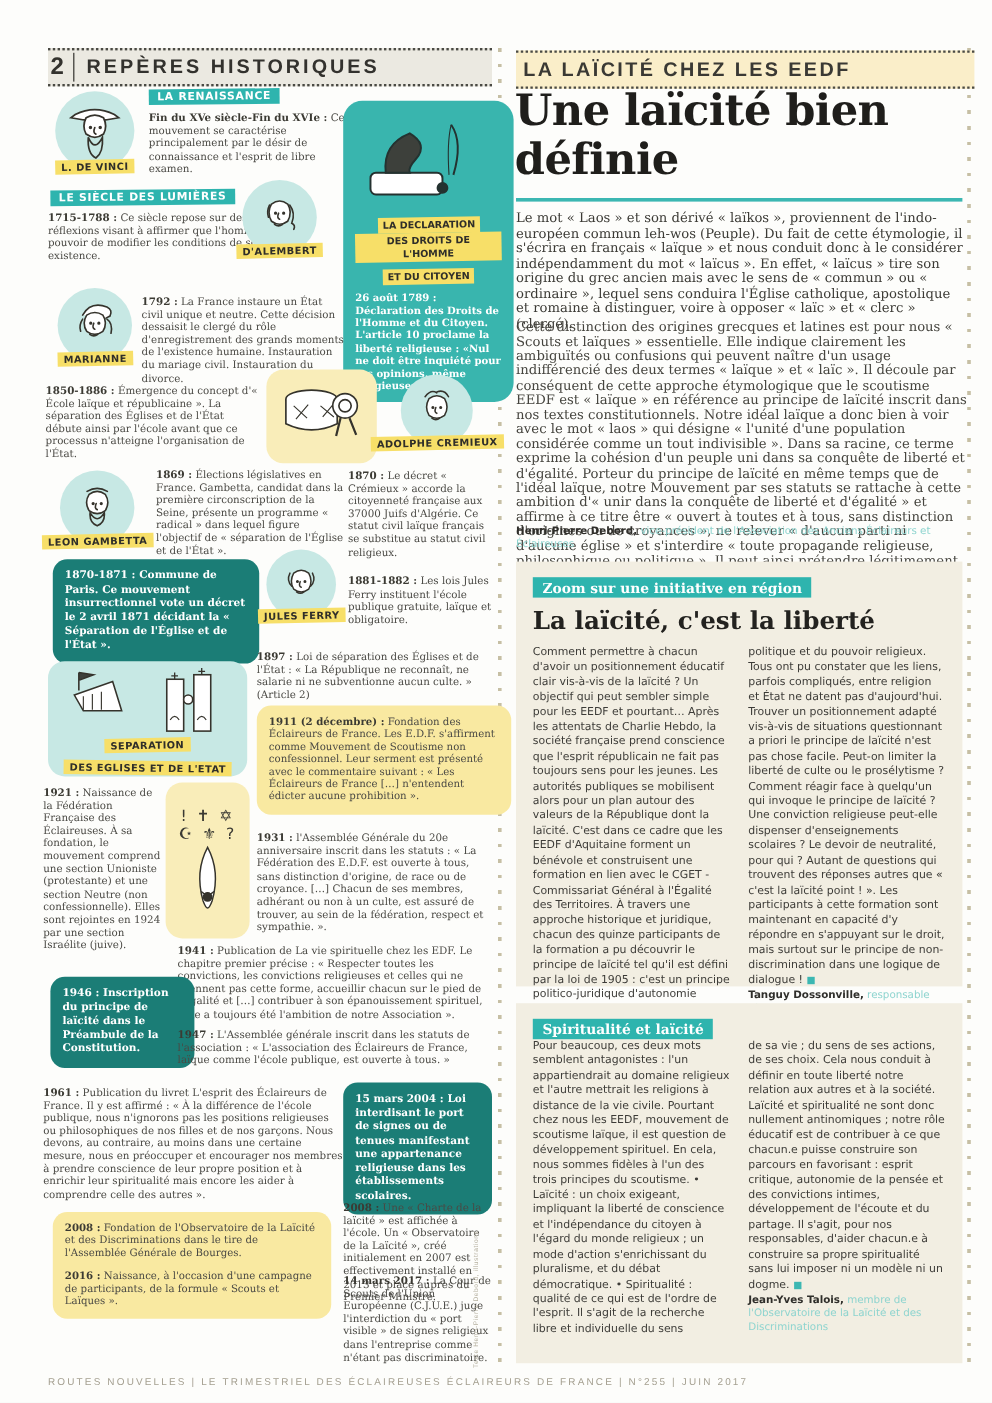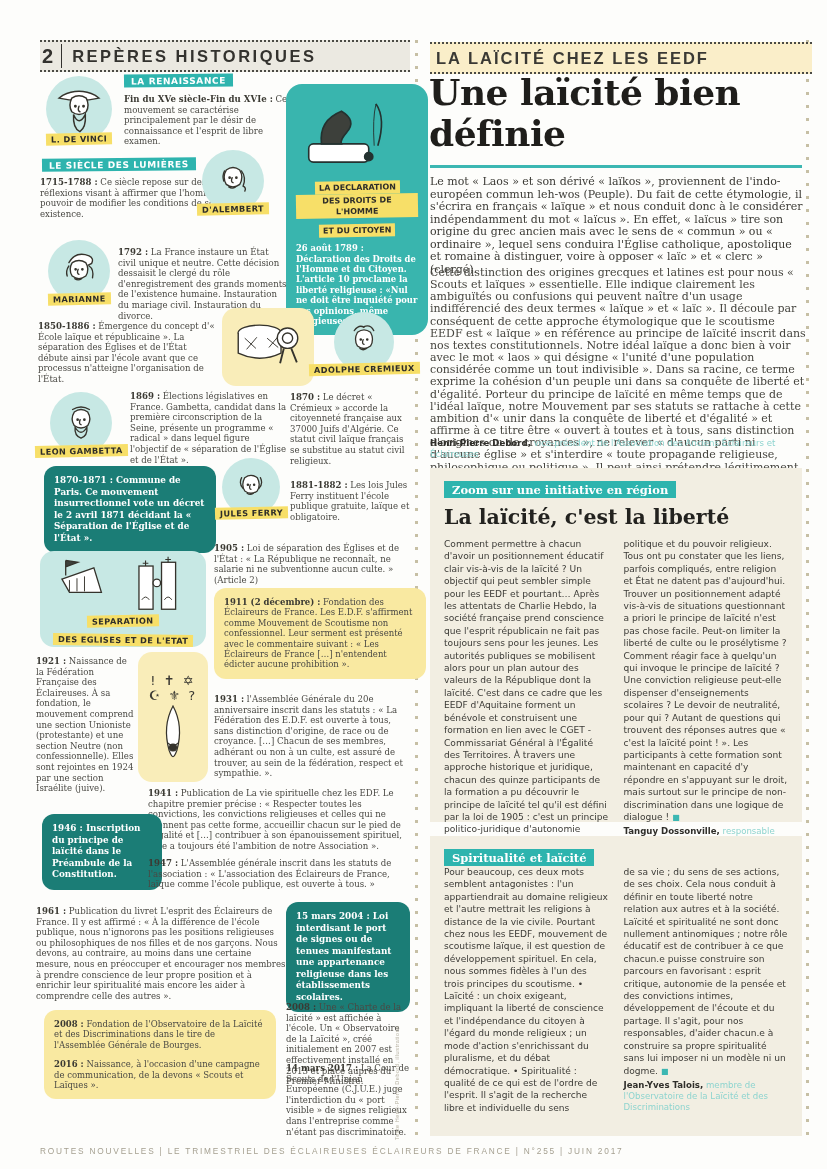--- a/index.html
+++ b/index.html
@@ -220,21 +220,21 @@
       </g>
         </svg>
     </div>
     <span class="tag hand ptag">JULES FERRY</span>
   </div>
   <div class="abs para" style="left:290px;top:480px;width:120px;">
     <b>1881-1882 :</b> <span>Les lois Jules Ferry instituent l'école publique gratuite, laïque et obligatoire.</span>
   </div>
 
   <div class="abs para" style="left:214px;top:543px;width:196px;">
-    <b>1905 :</b> <span>Loi de séparation des Églises et de l'État : « La République ne reconnaît, ne salarie ni ne subventionne aucun culte. » (Article 2)</span>
+    <b>1897 :</b> <span>Loi de séparation des Églises et de l'État : « La République ne reconnaît, ne salarie ni ne subventionne aucun culte. » (Article 2)</span>
   </div>
 
   <div class="abs illoteal" style="left:40px;top:551px;width:166px;height:96px;">
     <svg viewBox="0 0 150 66" width="150">
         <g stroke="#35332c" stroke-width="1.4" fill="#fff">
       <path d="M14 10 v16 M14 10 l13 2 -13 5" fill="#3d403b"></path>
       <path d="M10 30 l34 -12 l8 26 h-34 z"></path>
       <path d="M18 31 v12 M26 29 v14 M34 27 v16" stroke-width="1"></path>
       <rect x="92" y="16" width="15" height="46"></rect>
           <rect x="116" y="12" width="15" height="50"></rect>
@@ -282,21 +282,21 @@
 
   <div class="abs para" style="left:36px;top:906px;width:250px;">
     <b>1961 :</b> <span>Publication du livret L'esprit des Éclaireurs de France. Il y est affirmé : « À la différence de l'école publique, nous n'ignorons pas les positions religieuses ou philosophiques de nos filles et de nos garçons. Nous devons, au contraire, au moins dans une certaine mesure, nous en préoccuper et encourager nos membres à prendre conscience de leur propre position et à enrichir leur spiritualité mais encore les aider à comprendre celle des autres ».</span>
   </div>
   <div class="abs tealbox" style="left:286px;top:902px;width:104px;">
     <span>15 mars 2004 :</span> <span>Loi interdisant le port de signes ou de tenues manifestant une appartenance religieuse dans les établissements scolaires.</span>
   </div>
 
   <div class="abs ybox" style="left:44px;top:1010px;width:212px;">
     <div><b>2008 :</b> <span>Fondation de l'Observatoire de la Laïcité et des Discriminations dans le tire de l'Assemblée Générale de Bourges.</span></div>
-    <div style="margin-top:9px;"><b>2016 :</b> <span>Naissance, à l'occasion d'une campagne de communication, de la devons « Scouts et Laïques ».</span></div>
+    <div style="margin-top:9px;"><b>2016 :</b> <span>Naissance, à l'occasion d'une campagne de participants, de la formule « Scouts et Laïques ».</span></div>
   </div>
   <div class="abs para" style="left:286px;top:1002px;width:124px;">
     <b>2008 :</b> <span>Une « Charte de la laïcité » est affichée à l'école. Un « Observatoire de la Laïcité », créé initialement en 2007 est effectivement installé en 2013 et placé auprès du Premier Ministre.</span>
   </div>
   <div class="abs para" style="left:286px;top:1063px;width:124px;">
     <b>14 mars 2017 :</b> <span>La Cour de Scouts de l'Union Européenne (C.J.U.E.) juge l'interdiction du « port visible » de signes religieux dans l'entreprise comme n'étant pas discriminatoire.</span>
   </div>
 
   <div class="abs vcredit" style="left:394px;top:990px;height:150px;">Texte Henri-Pierre Debord, illustrations</div>
 

